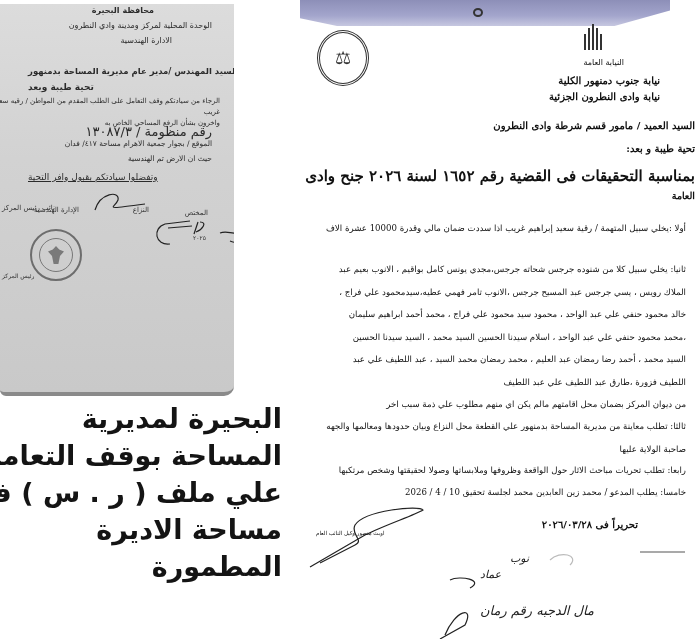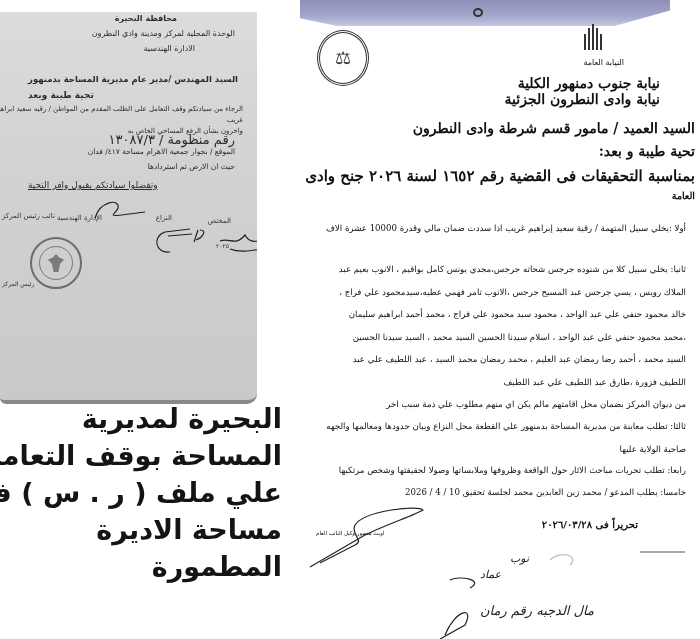--- a/index.html
+++ b/index.html
@@ -1,21 +1,21 @@
 <!DOCTYPE html>
 <html><head>
 <meta charset="utf-8">
 <style>
   * { box-sizing: border-box; margin: 0; padding: 0; }
   html, body { width: 700px; height: 639px; background: #ffffff; overflow: hidden; }
   body { position: relative; font-family: "DejaVu Sans", sans-serif; }
 
   
   .left-doc {
-    position: absolute; left: 0; top: 12px; width: 257px; height: 392px;
+    position: absolute; left: 0; top: 4px; width: 234px; height: 392px;
     background: linear-gradient(180deg, #dcdcdc 0%, #d2d2d2 40%, #c9c9c9 100%);
     border-bottom: 4px solid #8a8a8a;
     border-bottom-left-radius: 6px; border-bottom-right-radius: 10px;
     overflow: hidden;
     direction: rtl;
     color: #2b2b2b;
   }
   .left-doc::after {
     content: ""; position: absolute; left: 273px; top: 0; width: 1px; height: 100%;
     background: #9a9a9a;
@@ -55,21 +55,21 @@
   }
   .page-marker { position: absolute; left: 173px; top: 8px; width: 10px; height: 9px; border: 2px solid #333; border-radius: 50%; }
   .court-seal {
     position: absolute; left: 17px; top: 30px; width: 52px; height: 56px;
     border: 3px double #333; border-radius: 50%;
     display: flex; align-items: center; justify-content: center;
   }
   .court-seal .scales { font-size: 18px; color: #333; line-height: 1; }
   .emblem { position: absolute; left: 282px; top: 24px; width: 22px; height: 26px; }
   .emblem span { position: absolute; bottom: 0; width: 2px; background: #333; }
-  .r-line { position: absolute; right: 20px; white-space: nowrap; font-size: 14px; font-weight: bold; }
+  .r-line { position: absolute; right: 20px; white-space: nowrap; font-size: 10px; font-weight: bold; }
   .r-text { position: absolute; right: 14px; width: 380px; font-size: 8.6px; line-height: 12px; text-align: right; white-space: nowrap; overflow: hidden; }
 
   .signature-scrawl { position: absolute; stroke: #222; fill: none; stroke-width: 1.2; }
 </style>
 </head>
 <body>
 
 <div class="left-doc">
   <div class="ln" style="top:2px; right:80px; font-weight:bold;">محافظة البحيرة</div>
   <div class="ln" style="top:17px; right:22px;">الوحدة المحلية لمركز ومدينة وادي النطرون</div>
@@ -77,21 +77,21 @@
 
   <div class="ctr" style="top:62px; font-weight:bold;">السيد المهندس /مدير عام مديرية المساحة بدمنهور</div>
   <div class="ctr" style="top:78px; font-weight:bold; font-size:9px;">تحية طيبة وبعد</div>
 
   <div class="para" style="top:92px;">
     <div>الرجاء من سيادتكم وقف التعامل على الطلب المقدم من المواطن / رقيه سعيد ابراهيم غريب</div>
     <div>واخرون  بشأن الرفع المساحي الخاص به</div>
   </div>
   <div class="ln" style="top:120px; font-size:13px;">رقم منظومة / ١٣٠٨٧/٣</div>
   <div class="ln" style="top:135px; font-size:7.5px;margin-left:42px;">الموقع / بجوار جمعية الاهرام   مساحة ٤١٧/ فدان</div>
-  <div class="ln" style="top:150px; font-size:7.5px;">حيث ان الارض تم استردادها</div>
+  <div class="ln" style="top:150px; font-size:7.5px;">حيث ان الارض تم الهندسية</div>
   <div class="ctr" style="top:168px; font-size:9px;text-decoration:underline;">وتفضلوا سيادتكم بقبول وافر التحية</div>
 
   <div class="sig-label" style="top:205px; right:26px;">المختص</div>
   <div class="sig-label" style="top:202px; right:85px;">النزاع</div>
   <div class="sig-label" style="top:202px; right:155px;">الإدارة الهندسية</div>
   <div class="sig-label" style="top:200px; left:2px;">نائب رئيس المركز</div>
   <div class="sig-label" style="top:268px; left:2px; font-size:6px;">رئيس المركز</div>
   <div class="sig-label" style="top:230px; right:28px; font-size:6px;">٢٠٢٥</div>
 
   <svg class="signature-scrawl" style="left:90px; top:184px;" width="60" height="30" viewBox="0 0 60 30">

